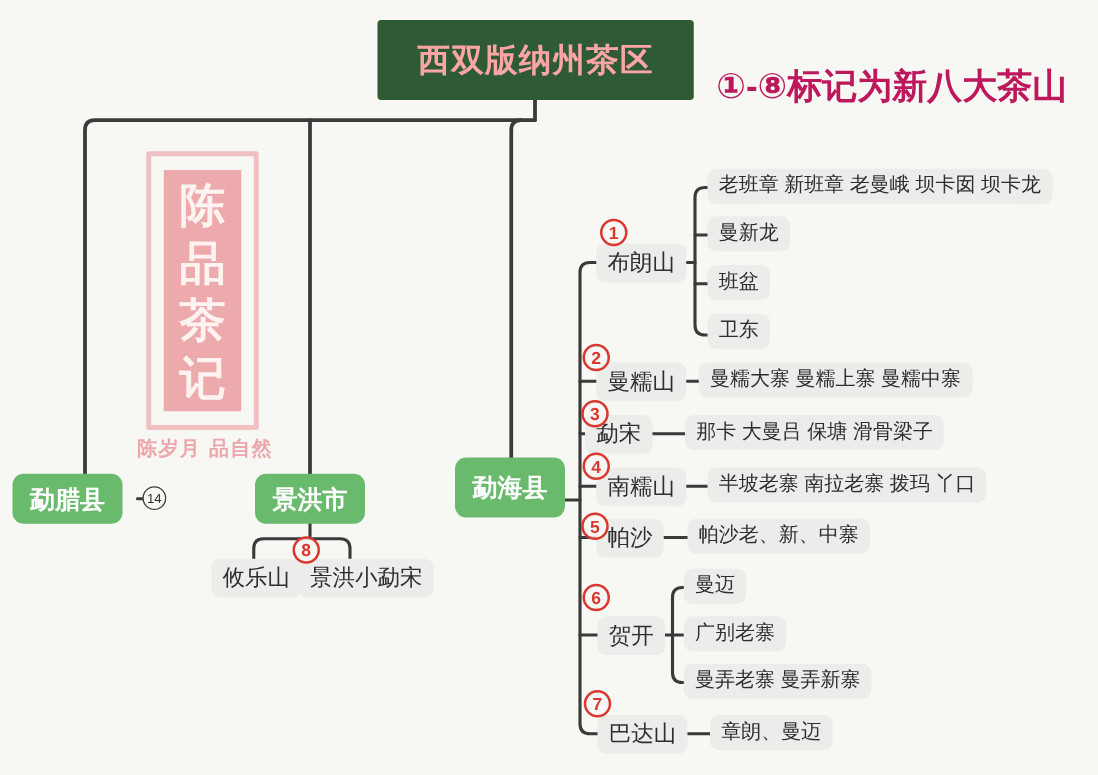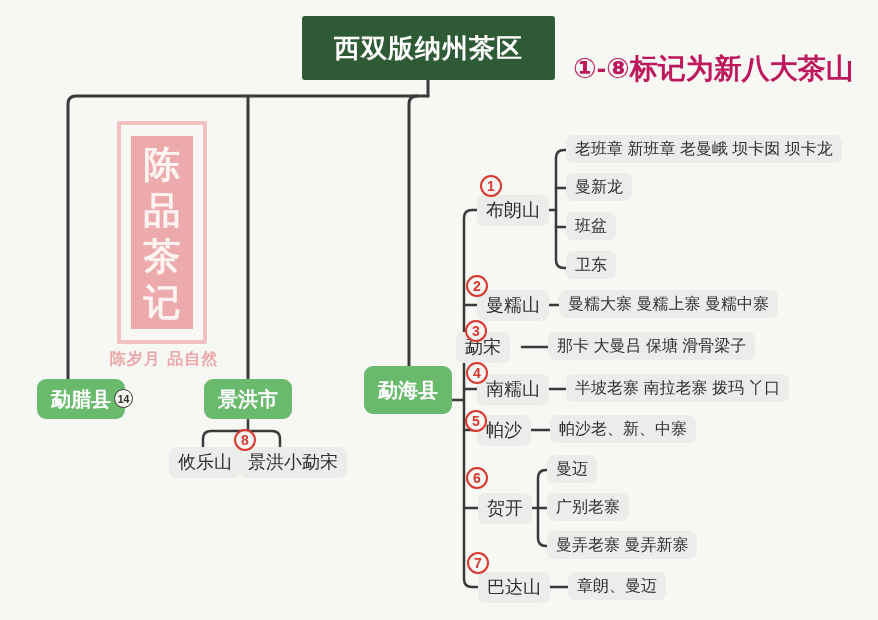--- a/index.html
+++ b/index.html
@@ -6,21 +6,21 @@
   body{
     width:878px;height:620px;
     font-family:"Liberation Sans","DejaVu Sans",sans-serif;
     background:#f7f7f4;
     overflow:hidden;
   }
   #canvas{position:relative;width:878px;height:620px;background:#f7f7f4;}
   #wires{position:absolute;left:0;top:0;z-index:0;}
   .title-box{
     position:absolute;left:302px;top:16px;width:253px;height:64px;
-    background:#2e5a35;color:#ffffff;
+    background:#2e5a35;color:#fca5a5;
     display:flex;align-items:center;justify-content:center;
     font-size:26px;font-weight:bold;letter-spacing:1px;
     border-radius:3px;z-index:2;
   }
   .legend{
     position:absolute;left:573px;top:50px;
     color:#be185d;font-size:28px;font-weight:bold;
     white-space:nowrap;z-index:2;
   }
   .county{
@@ -39,21 +39,21 @@
   .circle-num{
     position:absolute;width:22px;height:22px;box-sizing:border-box;
     border:2px solid #d9382e;border-radius:50%;
     color:#d9382e;font-size:14px;font-weight:bold;
     display:flex;align-items:center;justify-content:center;
     background:rgba(247,247,244,0.85);z-index:3;
   }
   .badge14{
     position:absolute;left:114px;top:389px;width:19px;height:19px;box-sizing:border-box;
     border:1.5px solid #3a3a3a;border-radius:50%;
-    color:#2e2e2e;font-size:10.5px;font-weight:700;
+    color:#2e2e2e;font-size:10.5px;font-weight:400;
     display:flex;align-items:center;justify-content:center;
     background:#f7f7f4;z-index:3;
   }
   .seal{
     position:absolute;left:117px;top:121px;width:90px;height:223px;box-sizing:border-box;
     border:4px solid rgba(238,168,171,0.7);border-radius:2px;z-index:1;
   }
   .seal-inner{
     position:absolute;left:10px;top:11px;right:10px;bottom:11px;
     background:#edaaad;display:flex;flex-direction:column;
@@ -116,21 +116,21 @@
       <span>茶</span>
       <span>记</span>
     </div>
   </div>
   <div class="seal-tagline">陈岁月 品自然</div>
 
   <div class="title-box">西双版纳州茶区</div>
 
   <div class="legend">①-⑧标记为新八大茶山</div>
 
-  <div class="county" style="left:37px;top:379px;">勐腊县</div>
+  <div class="county" style="left:10px;top:379px;">勐腊县</div>
   <div class="badge14">14</div>
 
   <div class="county" style="left:204px;top:379px;">景洪市</div>
   <div class="circle-num" style="left:234px;top:429px;">8</div>
   <div class="village" style="left:169px;top:447px;font-size:18px;">攸乐山</div>
   <div class="village" style="left:239px;top:447px;font-size:18px;">景洪小勐宋</div>
 
   <div class="county" style="left:364px;top:366px;height:48px;">勐海县</div>
 
   <div class="circle-num" style="left:480px;top:175px;">1</div>
@@ -138,21 +138,21 @@
   <div class="village" style="left:566px;top:135px;">老班章 新班章 老曼峨 坝卡囡 坝卡龙</div>
   <div class="village" style="left:566px;top:173px;">曼新龙</div>
   <div class="village" style="left:566px;top:212px;">班盆</div>
   <div class="village" style="left:566px;top:251px;">卫东</div>
 
   <div class="circle-num" style="left:466px;top:275px;">2</div>
   <div class="node" style="left:477px;top:290px;">曼糯山</div>
   <div class="village" style="left:559px;top:290px;text-align:center;">曼糯大寨 曼糯上寨 曼糯中寨</div>
 
   <div class="circle-num" style="left:465px;top:320px;">3</div>
-  <div class="node" style="left:456px;top:332px;">勐宋</div>
+  <div class="node" style="left:468px;top:332px;">勐宋</div>
   <div class="village" style="left:548px;top:332px;">那卡 大曼吕 保塘 滑骨梁子</div>
 
   <div class="circle-num" style="left:466px;top:362px;">4</div>
   <div class="node" style="left:477px;top:374px;">南糯山</div>
   <div class="village" style="left:566px;top:374px;">半坡老寨 南拉老寨 拨玛 丫口</div>
 
   <div class="circle-num" style="left:465px;top:410px;">5</div>
   <div class="node" style="left:477px;top:415px;">帕沙</div>
   <div class="village" style="left:550px;top:415px;">帕沙老、新、中寨</div>
 

